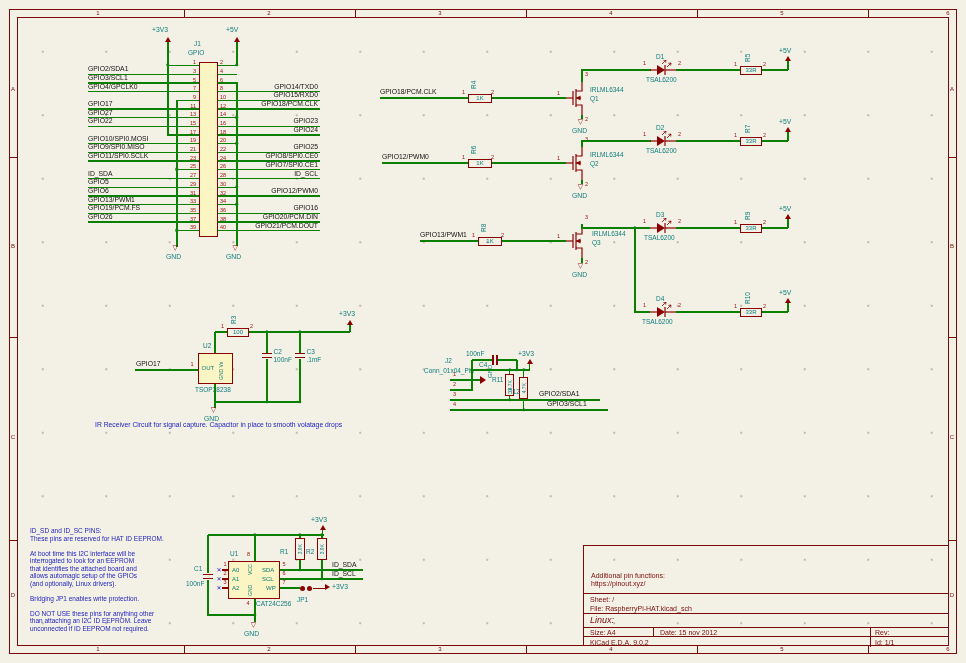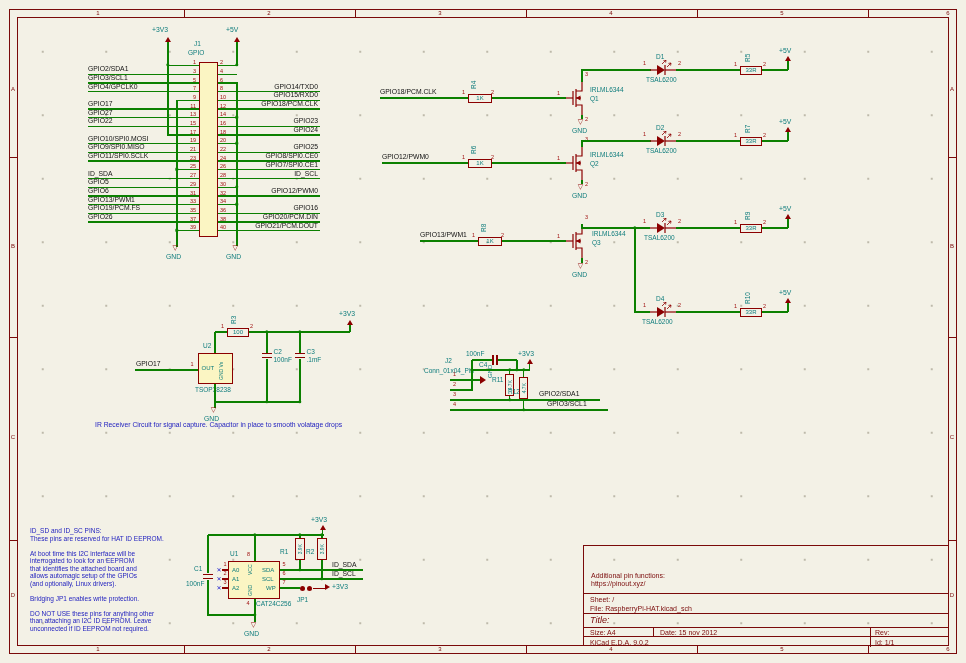--- a/index.html
+++ b/index.html
@@ -686,21 +686,21 @@
     <div class="tbl" style="left:0;top:46.5px;width:100%;height:1px"></div>
     <div class="tbl" style="left:0;top:66.5px;width:100%;height:1px"></div>
     <div class="tbl" style="left:0;top:80.5px;width:100%;height:1px"></div>
     <div class="tbl" style="left:0;top:90px;width:100%;height:1px"></div>
     <div class="tbl" style="left:69px;top:80.5px;width:1px;height:10px"></div>
     <div class="tbl" style="left:286px;top:80.5px;width:1px;height:20px"></div>
     <span class="tb blu" style="left:7px;top:26px">Additional pin functions:</span>
     <span class="tb blu" style="left:7px;top:34px">https://pinout.xyz/</span>
     <span class="tb" style="left:6px;top:50px">Sheet: /</span>
     <span class="tb" style="left:6px;top:58.5px">File: RaspberryPi-HAT.kicad_sch</span>
-    <span class="tb" style="left:6px;top:69.5px;font-size:9px;font-style:italic">Title:</span>
+    <span class="tb" style="left:6px;top:69.5px;font-size:9px;font-style:italic">Linux:</span>
     <span class="tb" style="left:6px;top:83px">Size: A4</span>
     <span class="tb" style="left:76px;top:83px">Date: 15 nov 2012</span>
     <span class="tb" style="left:291px;top:83px">Rev:</span>
     <span class="tb" style="left:6px;top:92.5px">KiCad E.D.A. 9.0.2</span>
     <span class="tb" style="left:291px;top:92.5px">Id: 1/1</span>
   </div>
 
 </div>
 
 </body></html>

